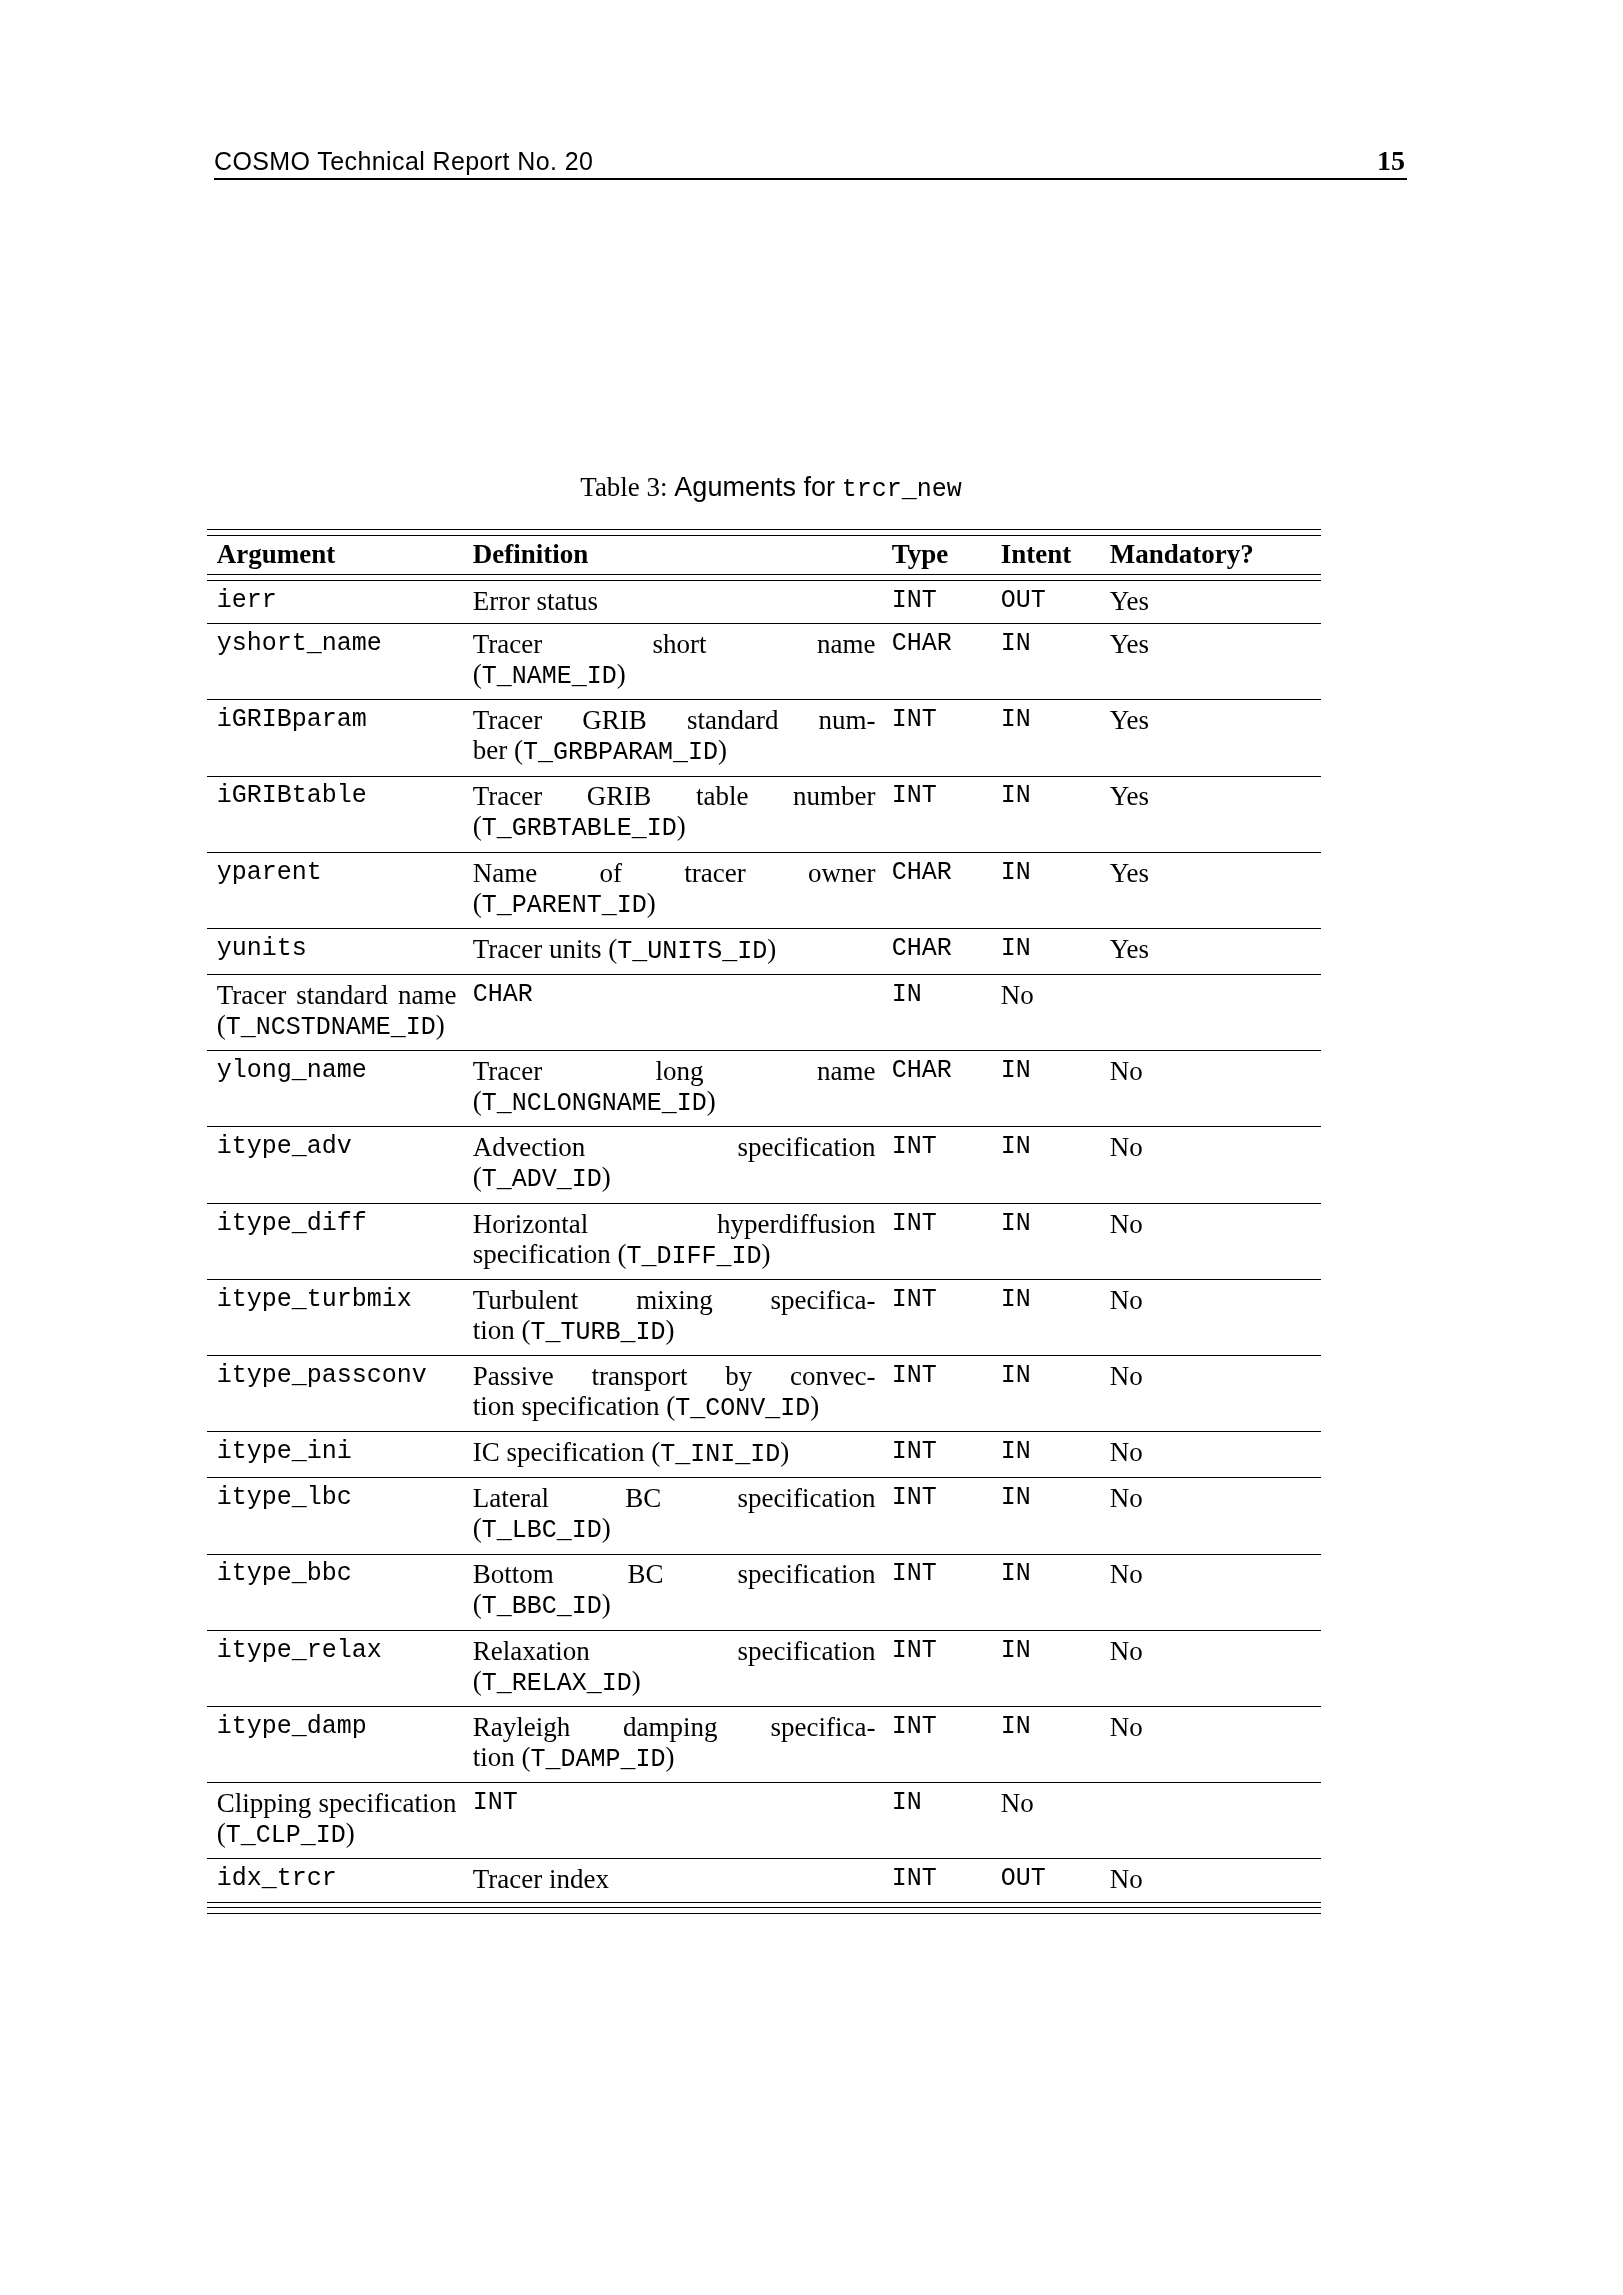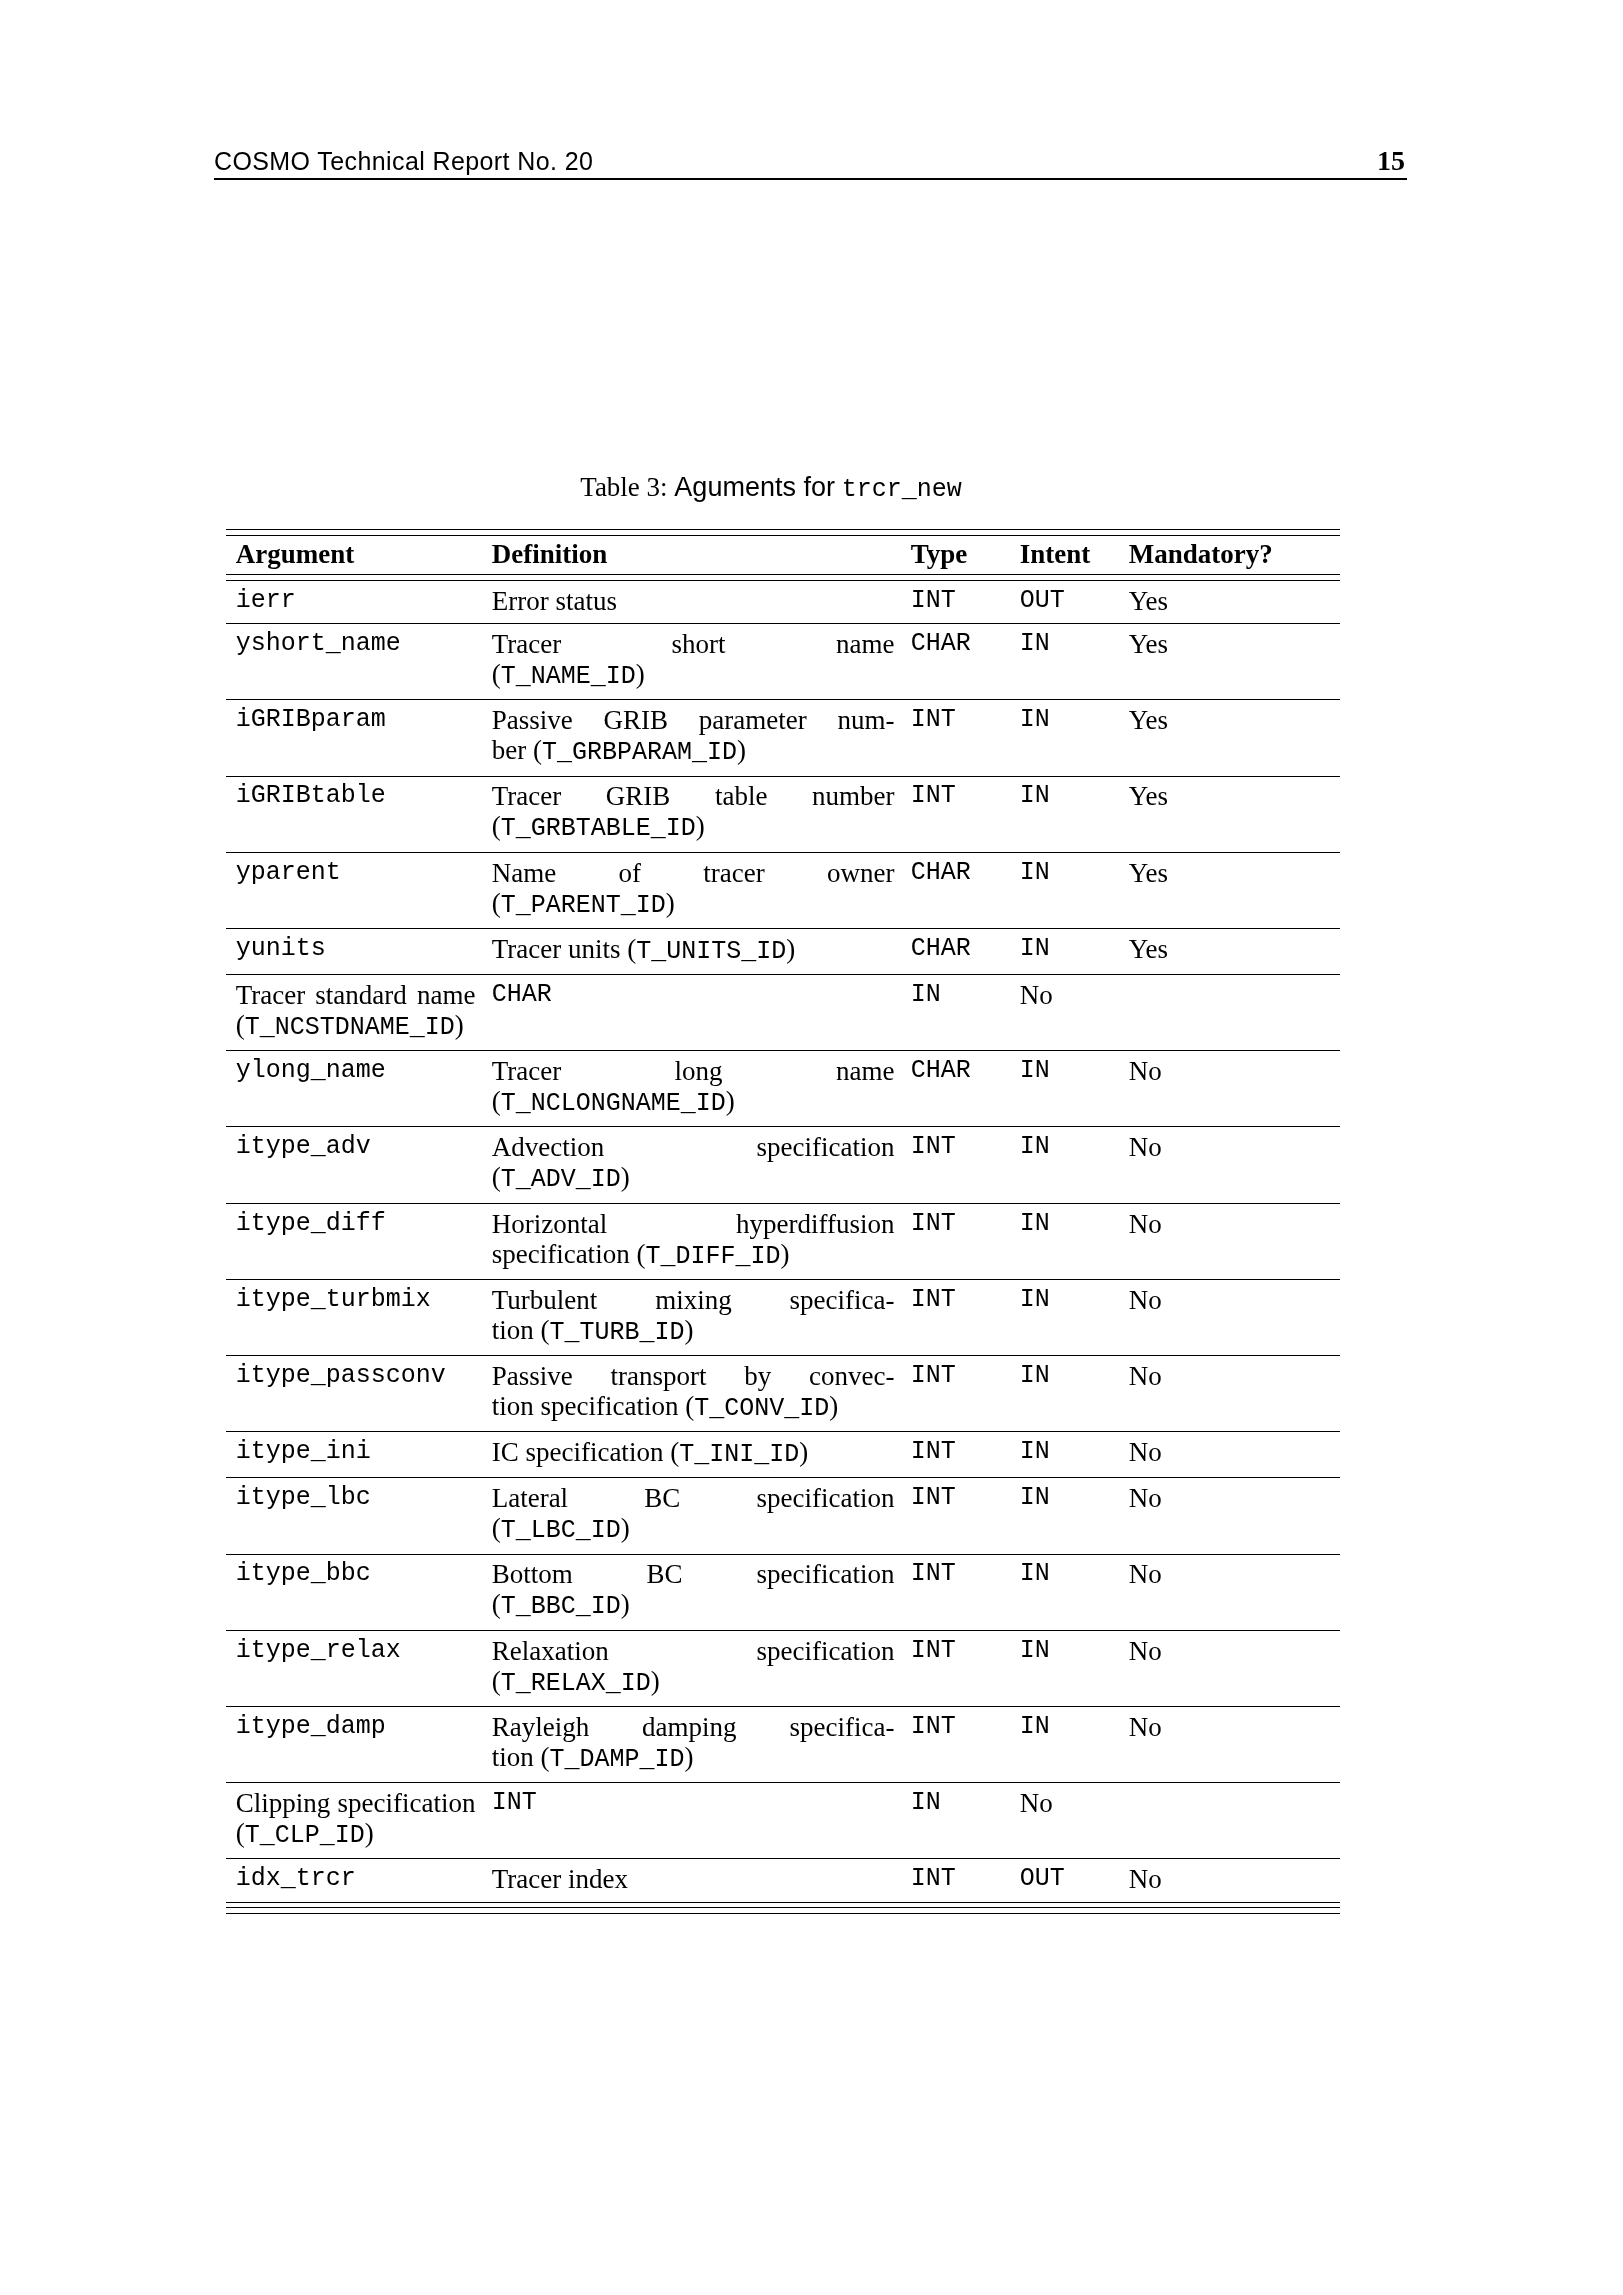--- a/index.html
+++ b/index.html
@@ -29,21 +29,21 @@
   }
   
   .caption{
     position:absolute;left:214px;top:472px;width:1114px;
     text-align:center;font-size:27px;line-height:31px;white-space:nowrap;
   }
   .caption .cap-prefix{font-family:"Liberation Serif",serif;}
   .caption .cap-middle{font-family:"Liberation Sans",sans-serif;}
   .caption .cap-code{font-family:"Liberation Mono",monospace;font-size:25px;}
   
-  .table-area{position:absolute;left:226px;top:529px;width:1114px;}
+  .table-area{position:absolute;left:207px;top:529px;width:1114px;}
   .rule-double{height:4.9px;border-top:1.6px solid #000;border-bottom:1.6px solid #000;}
   .grid-row{
     display:grid;
     grid-template-columns:256px 419px 109px 109px 222px;
   }
   .thead-row{font-weight:700;font-size:27px;line-height:31px;}
   .thead-row .cell{padding:3.2px 6.5px 4px 9.7px;}
   .trow{border-bottom:1.6px solid #000;}
   .cell{padding:4.9px 6.5px 7.3px 9.7px;vertical-align:top;}
   .c-arg,.c-type,.c-intent{
@@ -103,21 +103,21 @@
             <span class="def-line j"><span>Tracer short name</span></span>
             <span class="def-line"><span>(</span><span class="mono">T_NAME_ID</span><span>)</span></span>
           </div>
           <div class="cell c-type">CHAR</div>
           <div class="cell c-intent">IN</div>
           <div class="cell c-mand">Yes</div>
         </div>
         <div class="grid-row trow">
           <div class="cell c-arg">iGRIBparam</div>
           <div class="cell c-def">
-            <span class="def-line j"><span>Passive GRIB parameter num-</span></span>
+            <span class="def-line j"><span>Tracer GRIB standard num-</span></span>
             <span class="def-line"><span>ber (</span><span class="mono">T_GRBPARAM_ID</span><span>)</span></span>
           </div>
           <div class="cell c-type">INT</div>
           <div class="cell c-intent">IN</div>
           <div class="cell c-mand">Yes</div>
         </div>
         <div class="grid-row trow">
           <div class="cell c-arg">iGRIBtable</div>
           <div class="cell c-def">
             <span class="def-line j"><span>Tracer GRIB table number</span></span>

